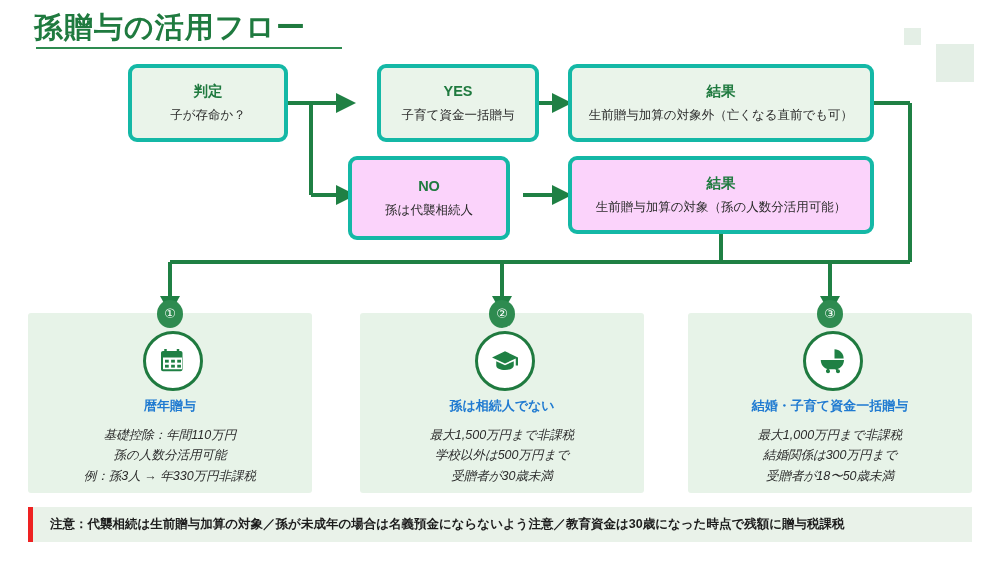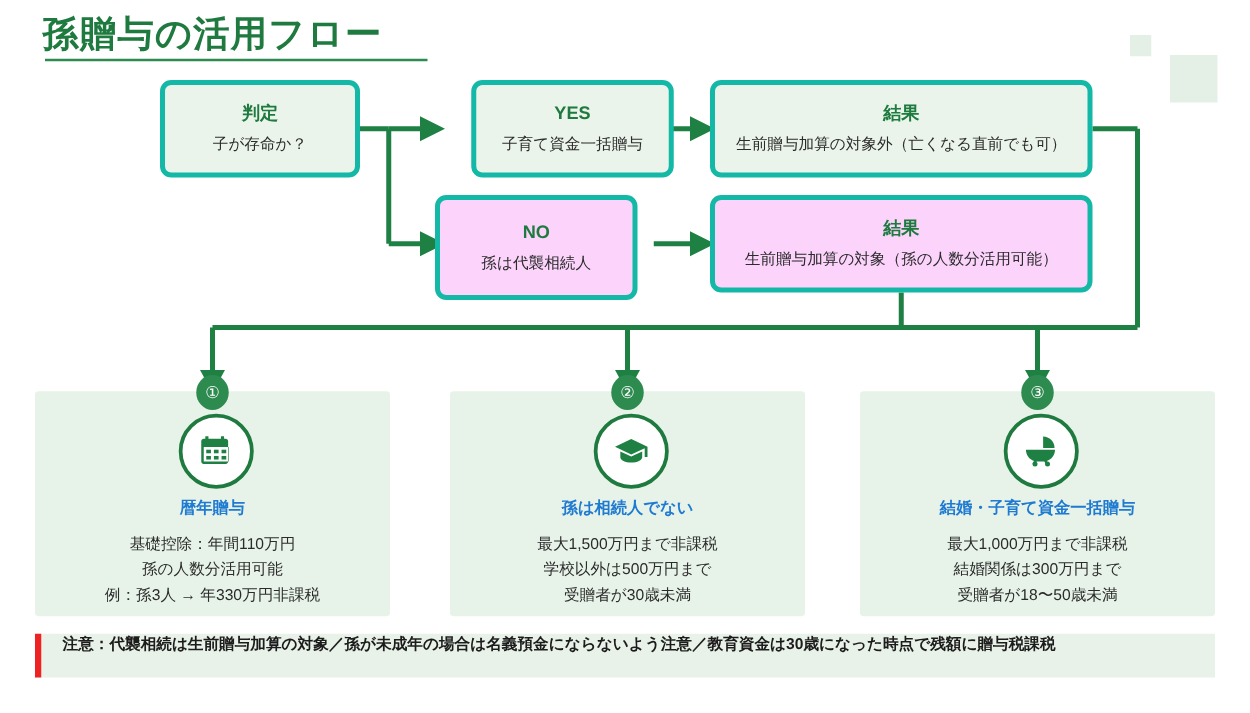--- a/index.html
+++ b/index.html
@@ -152,34 +152,34 @@
   .card-lines {
     position: absolute;
     top: 112px;
     left: 0;
     width: 100%;
     text-align: center;
     font-size: 12.5px;
     color: #2b2b2b;
     line-height: 1.62;
   }
-  .card-lines div { white-space: nowrap; }
+  .card-lines div { white-space: nowrap; font-style: italic; }
 
   
   #notice {
     position: absolute;
     left: 28px;
     top: 507px;
     width: 944px;
     height: 35px;
     box-sizing: border-box;
     background: #e9f2e9;
     border-left: 5px solid #ee2222;
     display: flex;
-    align-items: flex-start;
+    align-items: center;
   }
   #notice .notice-text {
     font-size: 12.5px;
     color: #1c1c1c;
     font-weight: bold;
     padding-left: 17px;
     white-space: nowrap;
   }
 </style>
 </head>

